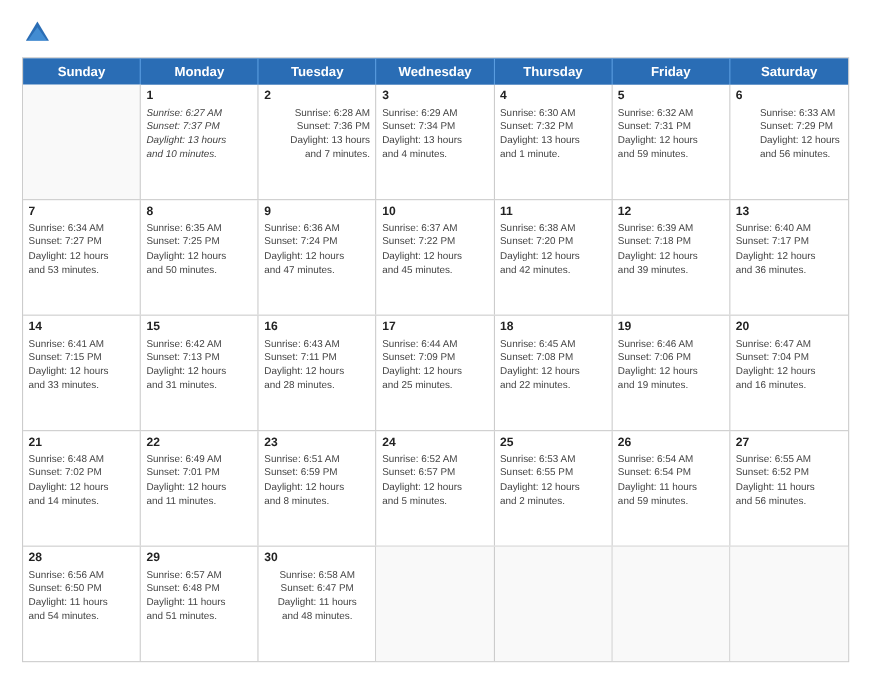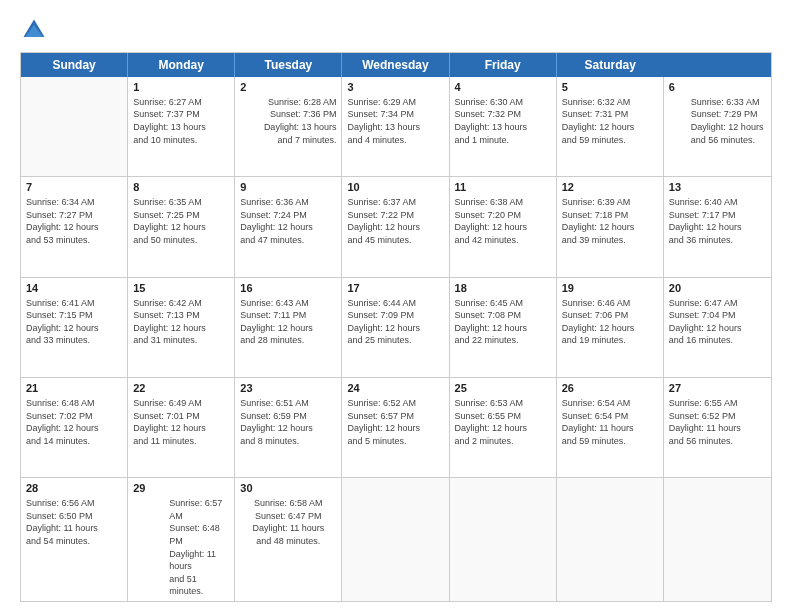--- a/index.html
+++ b/index.html
@@ -127,29 +127,30 @@
       <div class="subtitle"></div>
     </div>
   </div>
 
   <div class="calendar">
     <div class="cal-header">
     <div class="cal-header-cell">Sunday</div>
         <div class="cal-header-cell">Monday</div>
         <div class="cal-header-cell">Tuesday</div>
         <div class="cal-header-cell">Wednesday</div>
+        <div class="cal-header-cell">Thursday</div>
         <div class="cal-header-cell">Friday</div>
         <div class="cal-header-cell">Saturday</div>
       </div>
     <div class="cal-body">
     <div class="cal-row">
           <div class="cal-cell empty"></div>
           <div class="cal-cell">
             <span class="day-num">1</span>
-            <div class="day-info" style="white-space: pre-line;">Sunrise: 6:27 AM
+            <div class="day-info" style="white-space: pre-line; font-style: italic;">Sunrise: 6:27 AM
 Sunset: 7:37 PM
 Daylight: 13 hours
 and 10 minutes.</div>
           </div>
           <div class="cal-cell">
             <span class="day-num">2</span>
             <div class="day-info" style="white-space: pre-line; text-align: right;">Sunrise: 6:28 AM
 Sunset: 7:36 PM
 Daylight: 13 hours
 and 7 minutes.</div>
@@ -339,21 +340,21 @@
         <div class="cal-row">
           <div class="cal-cell">
             <span class="day-num">28</span>
             <div class="day-info" style="white-space: pre-line;">Sunrise: 6:56 AM
 Sunset: 6:50 PM
 Daylight: 11 hours
 and 54 minutes.</div>
           </div>
           <div class="cal-cell">
             <span class="day-num">29</span>
-            <div class="day-info" style="white-space: pre-line; margin-left: 36px;">Sunrise: 6:57 AM
+            <div class="day-info" style="white-space: pre-line;">Sunrise: 6:57 AM
 Sunset: 6:48 PM
 Daylight: 11 hours
 and 51 minutes.</div>
           </div>
           <div class="cal-cell">
             <span class="day-num">30</span>
             <div class="day-info" style="white-space: pre-line; text-align: center;">Sunrise: 6:58 AM
 Sunset: 6:47 PM
 Daylight: 11 hours
 and 48 minutes.</div>

